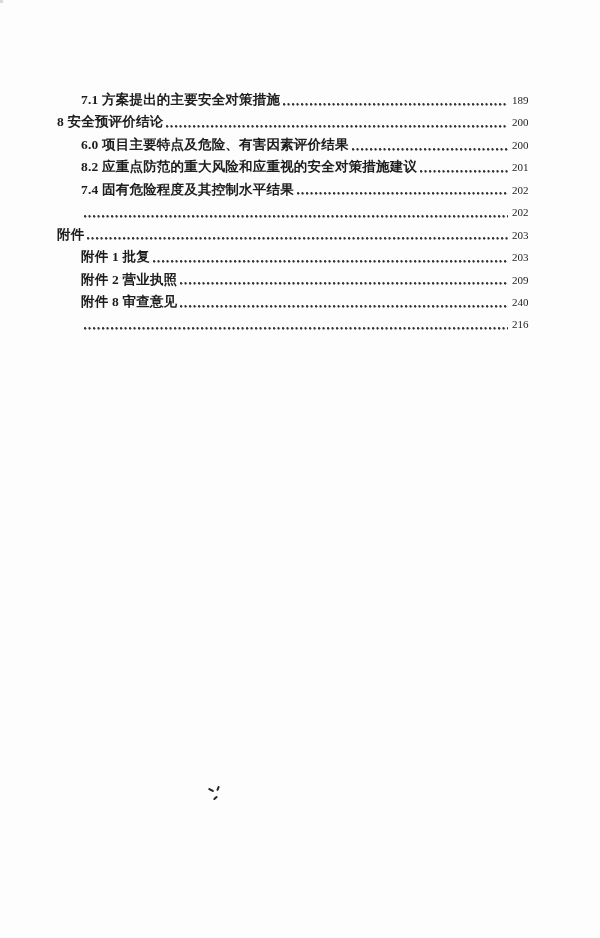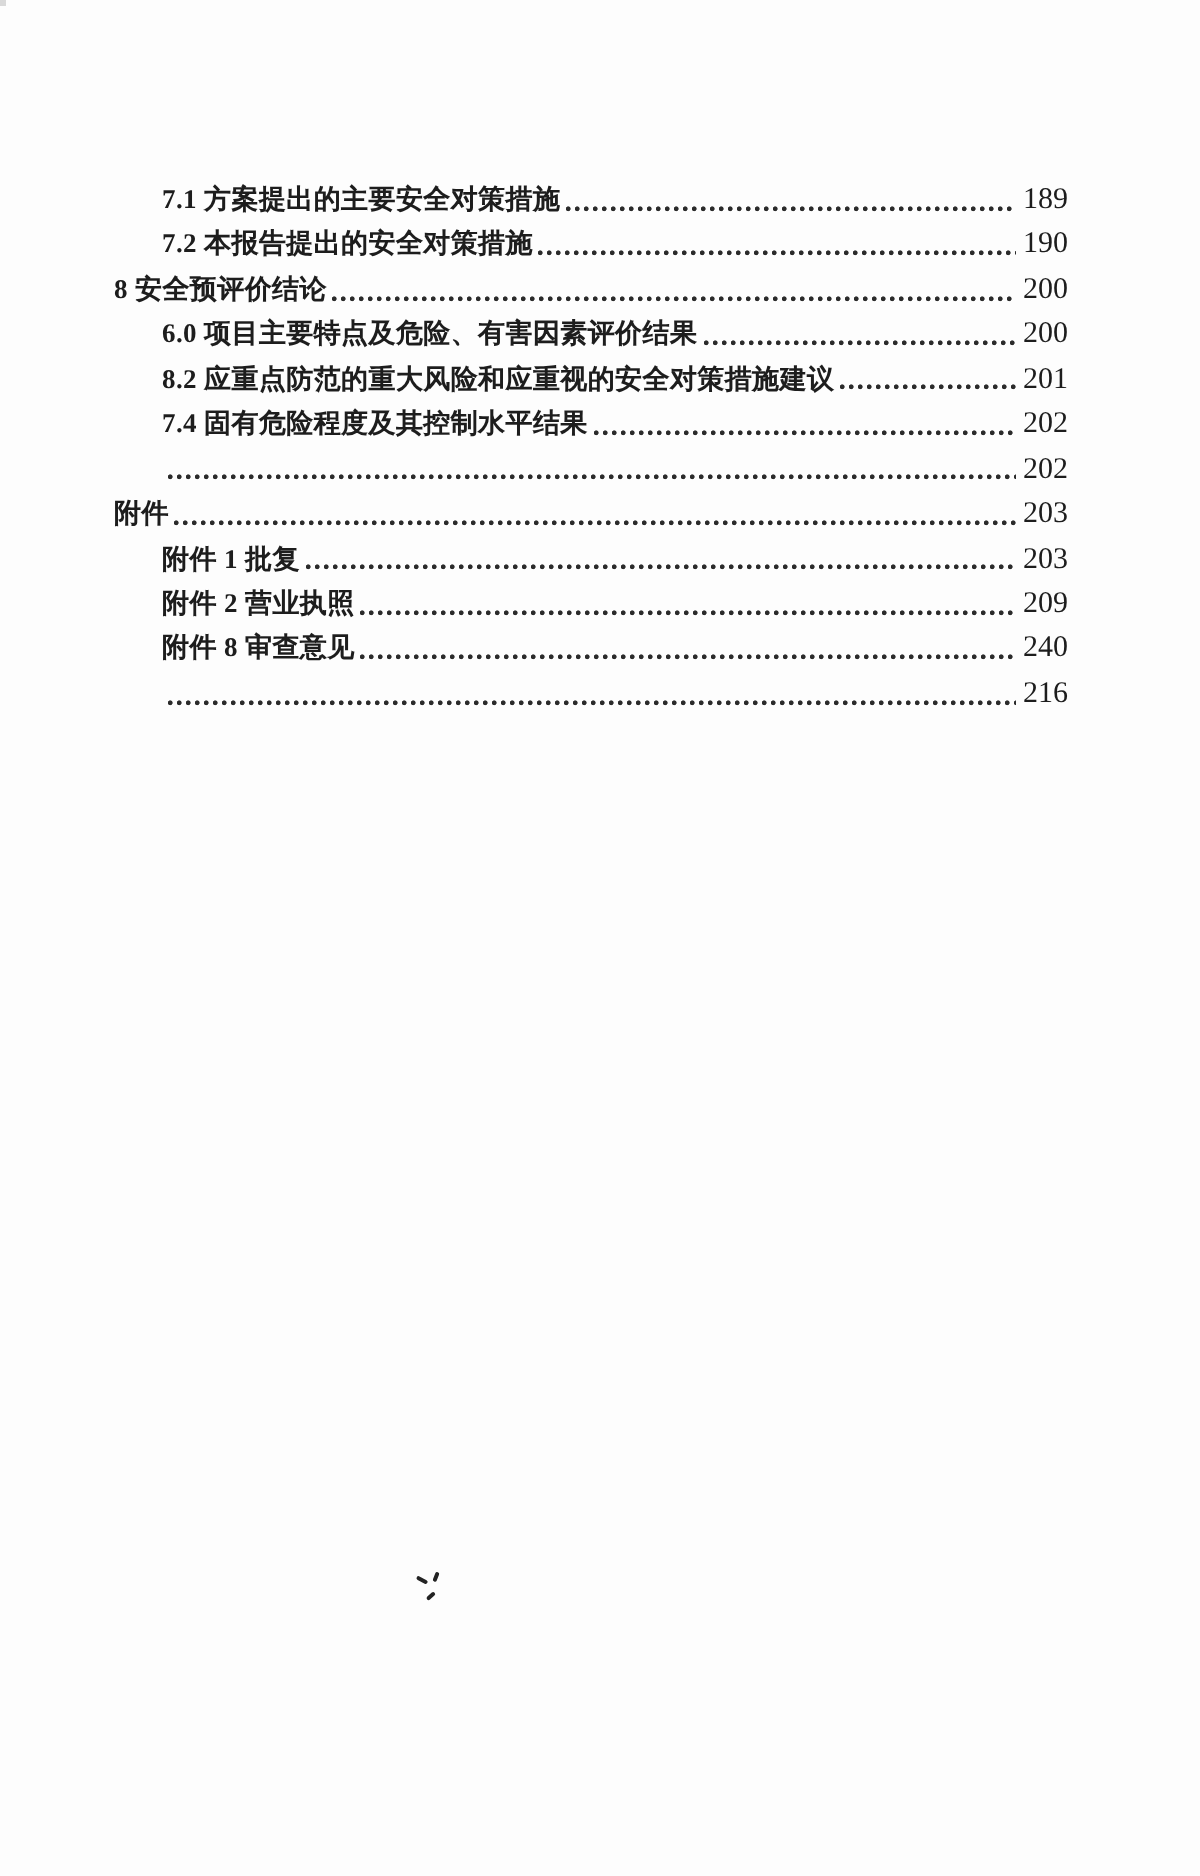--- a/index.html
+++ b/index.html
@@ -56,23 +56,23 @@
     height: 3px;
     margin: 0 4px 0 3px;
     transform: translateY(4px);
     background-image: radial-gradient(circle at 1.1px 1.4px, #2b2b2b 1px, rgba(0,0,0,0) 1.4px);
     background-size: 4.5px 3px;
     background-repeat: repeat-x;
     background-position: left center;
   }
   .toc-page-num {
     font-weight: 400;
-    font-size: 15px;
+    font-size: 11px;
     min-width: 22px;
-    text-align: center;
+    text-align: left;
   }
   
   .smudge {
     position: absolute;
     left: 206px;
     top: 785px;
     width: 20px;
     height: 22px;
   }
   .smudge i {
@@ -92,25 +92,20 @@
   <span class="corner-speck"></span>
 
   <div class="toc">
 
     <div class="toc-row l2">
       <span class="toc-label">7.1 方案提出的主要安全对策措施</span>
       <span class="dot-leader"></span>
       <span class="toc-page-num">189</span>
     </div>
 
-    <div class="toc-row l2">
-      <span class="toc-label">7.2 本报告提出的安全对策措施</span>
-      <span class="dot-leader"></span>
-      <span class="toc-page-num">190</span>
-    </div>
 
     <div class="toc-row l1">
       <span class="toc-label">8 安全预评价结论</span>
       <span class="dot-leader"></span>
       <span class="toc-page-num">200</span>
     </div>
 
     <div class="toc-row l2">
       <span class="toc-label">6.0 项目主要特点及危险、有害因素评价结果</span>
       <span class="dot-leader"></span>

